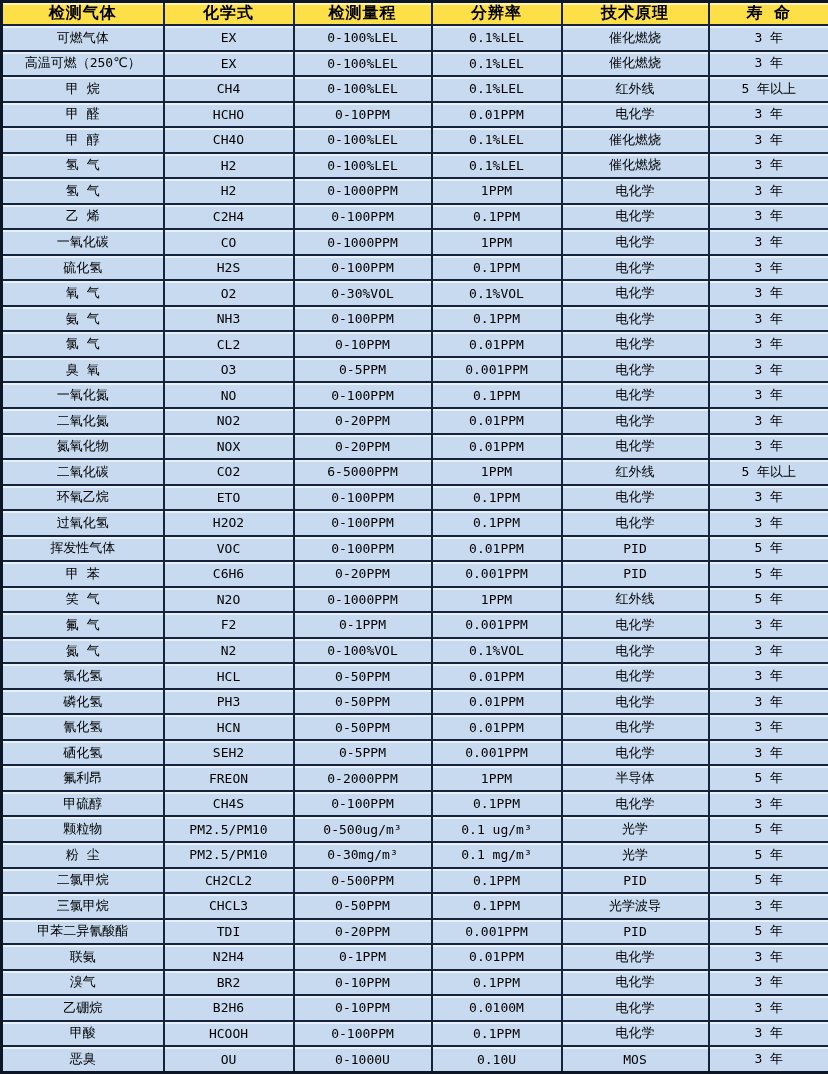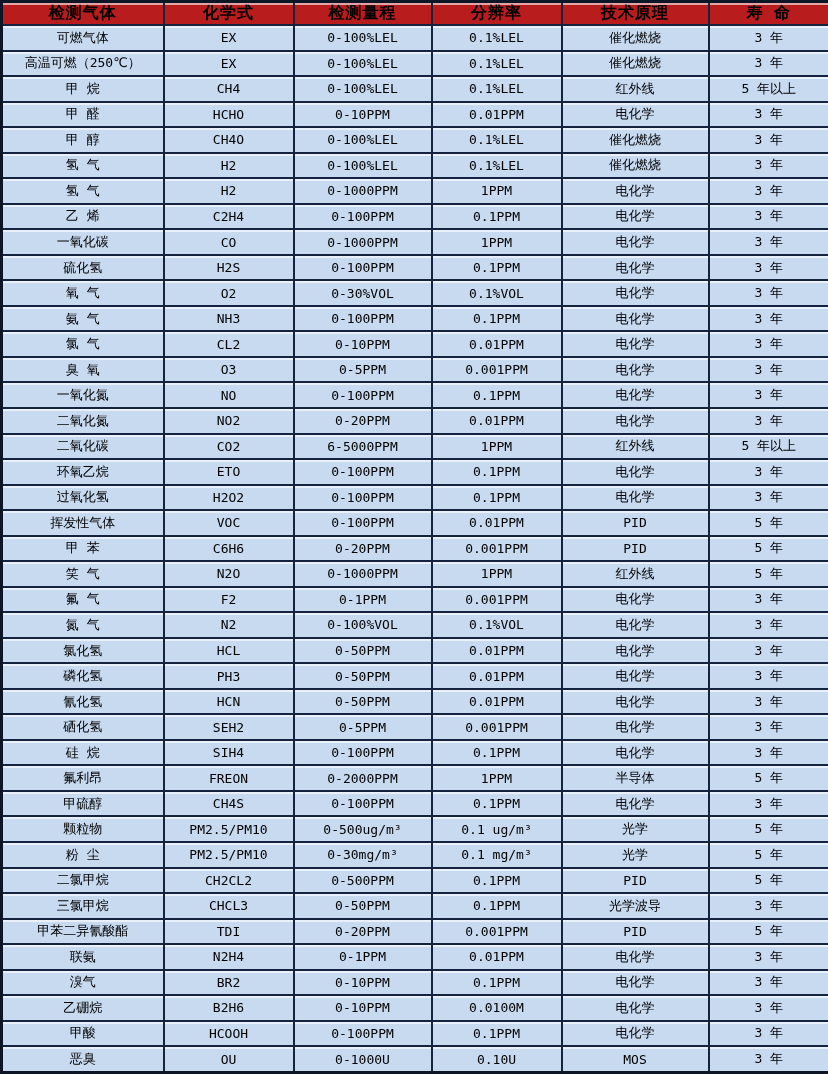--- a/index.html
+++ b/index.html
@@ -19,21 +19,21 @@
     border:2px solid #16233f;
     text-align:center;
     vertical-align:middle;
     padding:0 2px;
     overflow:hidden;
     white-space:nowrap;
     color:#000000;
     box-shadow:inset 0 2px 0 rgba(255,255,255,0.6);
   }
   th{
-    background:#b91c1c;
+    background:#fde047;
     font-size:16px;
     font-weight:bold;
     letter-spacing:1px;
   }
   td{
     background:#c7daf0;
     font-size:13px;
   }
 </style>
 </head>
@@ -181,20 +181,28 @@
       </tr>
       <tr>
         <td>二氧化氮</td>
         <td>NO2</td>
         <td>0-20PPM</td>
         <td>0.01PPM</td>
         <td>电化学</td>
         <td>3 年</td>
       </tr>
       <tr>
+        <td>氮氧化物</td>
+        <td>NOX</td>
+        <td>0-20PPM</td>
+        <td>0.01PPM</td>
+        <td>电化学</td>
+        <td>3 年</td>
+      </tr>
+      <tr>
         <td>二氧化碳</td>
         <td>CO2</td>
         <td>6-5000PPM</td>
         <td>1PPM</td>
         <td>红外线</td>
         <td>5 年以上</td>
       </tr>
       <tr>
         <td>环氧乙烷</td>
         <td>ETO</td>
@@ -273,28 +281,20 @@
         <td>0-50PPM</td>
         <td>0.01PPM</td>
         <td>电化学</td>
         <td>3 年</td>
       </tr>
       <tr>
         <td>硒化氢</td>
         <td>SEH2</td>
         <td>0-5PPM</td>
         <td>0.001PPM</td>
-        <td>电化学</td>
-        <td>3 年</td>
-      </tr>
-      <tr>
-        <td>硅 烷</td>
-        <td>SIH4</td>
-        <td>0-100PPM</td>
-        <td>0.1PPM</td>
         <td>电化学</td>
         <td>3 年</td>
       </tr>
       <tr>
         <td>氟利昂</td>
         <td>FREON</td>
         <td>0-2000PPM</td>
         <td>1PPM</td>
         <td>半导体</td>
         <td>5 年</td>

